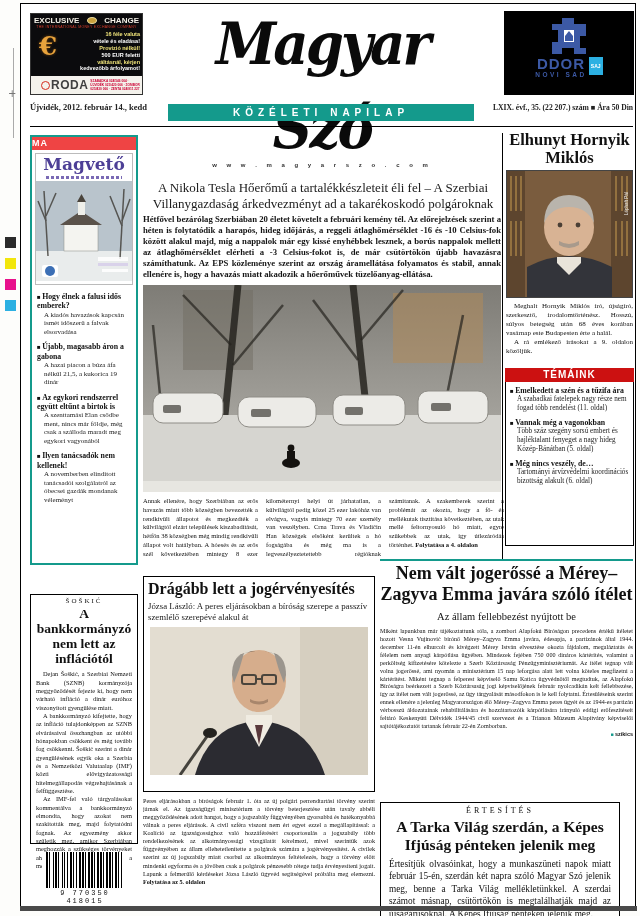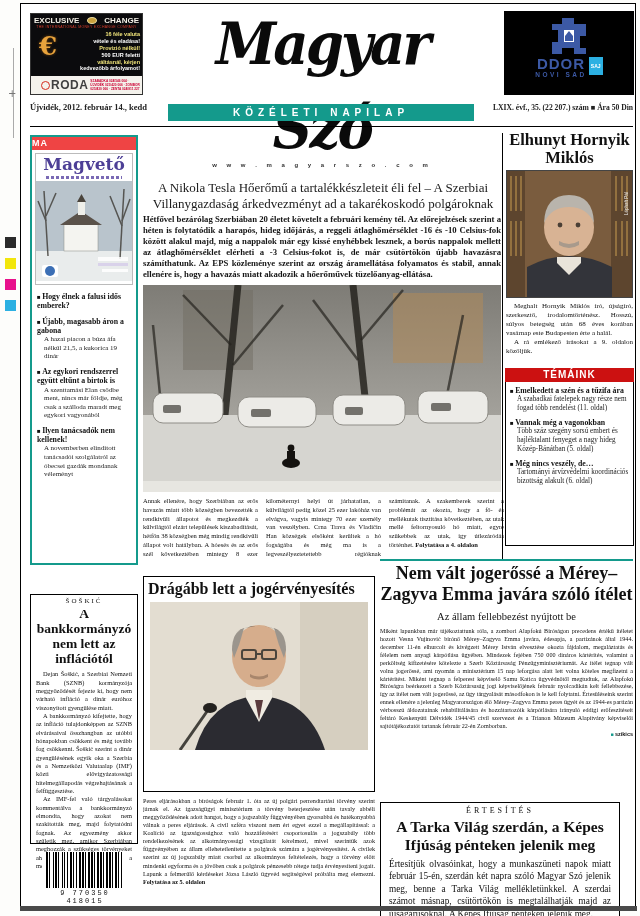--- a/index.html
+++ b/index.html
@@ -219,20 +219,21 @@
         <rect x="6" y="84" width="16" height="12" rx="2" fill="#fff"></rect>
         <circle cx="14" cy="90" r="5" fill="#3c6fb5"></circle>
         <rect x="62" y="76" width="30" height="4" fill="#ffffff" opacity=".85"></rect>
         <rect x="62" y="82" width="30" height="3" fill="#d9d2ea"></rect>
         <rect x="66" y="88" width="26" height="3" fill="#ffffff" opacity=".85"></rect>
       </svg>
     </div>
     <div class="ma-items">
       <div class="ma-item">
         <div class="ma-item-title">Hogy élnek a falusi idős emberek?</div>
+        <div class="ma-item-body">A kiadós havazások kapcsán ismét időszerű a falvak elsorvadása</div>
       </div>
       <div class="ma-item">
         <div class="ma-item-title">Újabb, magasabb áron a gabona</div>
         <div class="ma-item-body">A hazai piacon a búza áfa nélkül 21,5, a kukorica 19 dinár</div>
       </div>
       <div class="ma-item">
         <div class="ma-item-title">Az egykori rendszerrel együtt eltűnt a birtok is</div>
         <div class="ma-item-body">A szenttamási Elan csődbe ment, nincs már földje, még csak a szálloda maradt meg egykori vagyonából</div>
       </div>
       <div class="ma-item">
@@ -355,20 +356,21 @@
   <div class="teal-rule"></div>
   <h2 class="merey-head">Nem vált jogerőssé a Mérey–Zagyva Emma javára szóló ítélet</h2>
   <div class="merey-sub">Az állam fellebbezést nyújtott be</div>
   <div class="merey-body">
     <span class="indent">Miként lapunkban már tájékoztattunk róla, a zombori Alapfokú Bíróságon precedens értékű ítéletet hozott Vesna Vujinović bírónő Mérey–Zagyva Emma javára, édesapja, a partizánok által 1944. december 11-én elhurcolt és kivégzett Mérey István elvesztése okozta fájdalom, megaláztatás és félelem nem anyagi kárpótlása ügyében. Mindezek fejében 750 000 dináros kártérítés, valamint a perköltség kifizetésére kötelezte a Szerb Köztársaság Pénzügyminisztériumát. Az ítélet tegnap vált volna jogerőssé, ami nyomán a minisztérium 15 nap leforgása alatt lett volna köteles megfizetni a kártérítést. Miként tegnap a felperest képviselő Samu Katica ügyvédnőtől megtudtuk, az Alapfokú Bíróságra beérkezett a Szerb Köztársaság jogi képviselőjének február nyolcadikán kelt fellebbezése, így az ítélet nem vált jogerőssé, az ügy tárgyalását másodfokon is le kell folytatni. Értesüléseink szerint ennek ellenére a jelenleg Magyarországon élő Mérey–Zagyva Emma peres ügyét és az 1944-es partizán vérbosszú áldozatainak rehabilitálására és hozzátartozóik kárpótlására irányuló eddigi erőfeszítéseit feltáró Keskenyúti Délvidék 1944/45 civil szervezet és a Trianon Múzeum Alapítvány képviselői sajtótájékoztatót tartanak február 22-én Zomborban.</span>
     <span class="byline">szikics</span>
   </div>
 
   <div class="drag-box">
     <h2 class="drag-head">Drágább lett a jogérvényesítés</h2>
+    <div class="drag-deck">Józsa László: A peres eljárásokban a bíróság szerepe a passzív szemlélő szerepévé alakul át</div>
     <div class="drag-photo">
       <svg width="218" height="148" viewBox="0 0 218 148">
         <rect width="218" height="148" fill="#e3ddd1"></rect>
         <rect x="150" y="0" width="68" height="148" fill="#d6cfc0"></rect>
         <path d="M45 148 Q60 96 109 94 Q158 96 175 148 Z" fill="#2b2b31"></path>
         <path d="M96 96 L109 120 L122 96 L122 88 L96 88 Z" fill="#f0ece2"></path>
         <path d="M105 98 L109 118 L113 98 Z" fill="#5a3a3c"></path>
         <ellipse cx="109" cy="54" rx="27" ry="31" fill="#d6ad8c"></ellipse>
         <path d="M82 48 Q82 30 94 26 Q90 42 84 56 Z" fill="#9b958d"></path>
         <path d="M136 48 Q136 30 124 26 Q128 42 134 56 Z" fill="#9b958d"></path>

